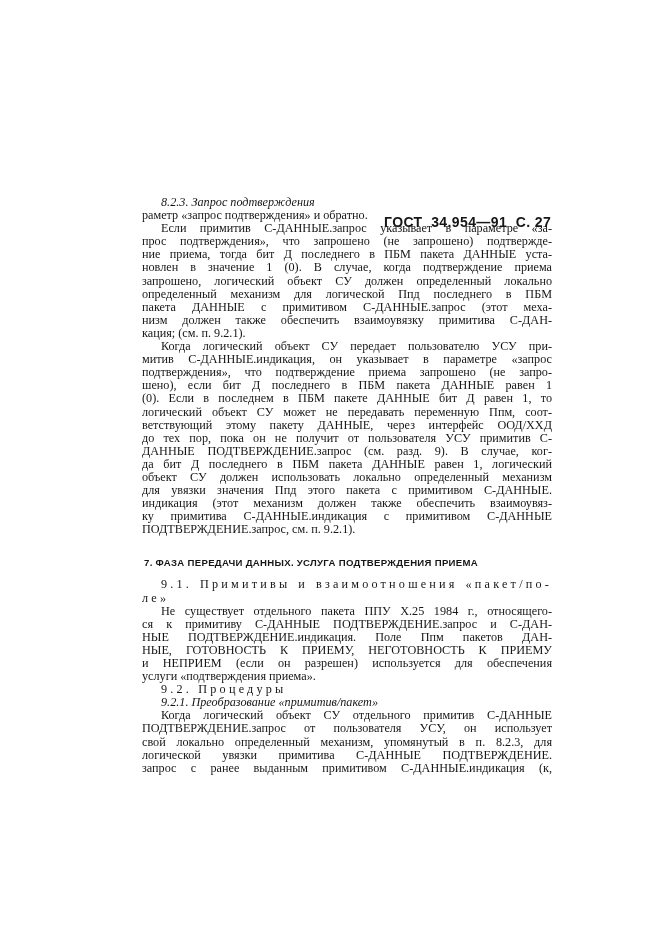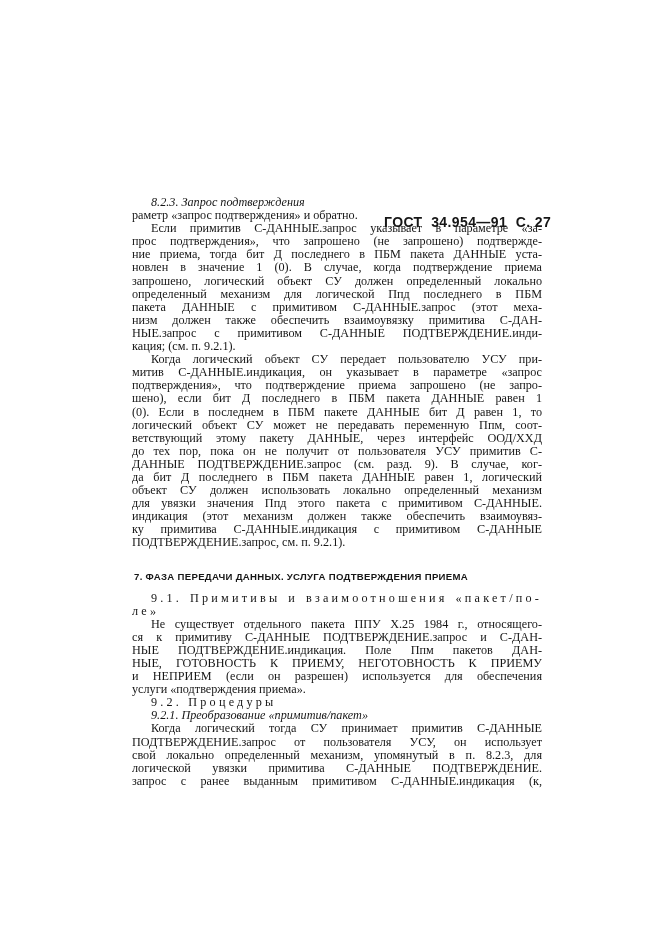--- a/index.html
+++ b/index.html
@@ -1,20 +1,20 @@
 <!DOCTYPE html>
 <html><head>
 <meta charset="utf-8">
 <style>
   html, body { margin: 0; padding: 0; background: #ffffff; }
   body { width: 661px; height: 935px; position: relative; overflow: hidden;
          font-family: "Liberation Serif", "DejaVu Serif", serif; color: #161616; }
   .header { position: absolute; left: 384px; top: 176px; font-size: 14px; font-weight: bold;
             letter-spacing: 0.4px; font-family: "Liberation Sans", "DejaVu Sans", sans-serif; white-space: pre; margin-top: 38px; }
-  .page { position: absolute; left: 132px; top: 196px; width: 410px; }
+  .page { position: absolute; left: 142px; top: 196px; width: 410px; }
   .ln { font-size: 12.2px; line-height: 13.1px; height: 13.1px; white-space: nowrap;
         text-align: justify; text-align-last: justify; overflow: visible; }
   .ln.end { text-align-last: left; }
   .ind { padding-left: 19px; }
   .ital { font-style: italic; }
   .sp { letter-spacing: 3.2px; }
   .gap { height: 20px; }
   .heading { font-family: "Liberation Sans", "DejaVu Sans", sans-serif; font-weight: bold; font-size: 9.6px;
              letter-spacing: 0.3px; line-height: 13px; height: 13px; margin-bottom: 9px; padding-left: 2px; }
 </style>
@@ -27,21 +27,20 @@
   <div class="ln end ind ital">8.2.3. Запрос подтверждения</div>
   <div class="ln end">раметр «запрос подтверждения» и обратно.</div>
   <div class="ln ind">Если примитив С-ДАННЫЕ.запрос указывает в параметре «за-</div>
   <div class="ln">прос подтверждения», что запрошено (не запрошено) подтвержде-</div>
   <div class="ln">ние приема, тогда бит Д последнего в ПБМ пакета ДАННЫЕ уста-</div>
   <div class="ln">новлен в значение 1 (0). В случае, когда  подтверждение приема</div>
   <div class="ln">запрошено, логический объект СУ должен определенный локально</div>
   <div class="ln">определенный механизм для логической Ппд последнего в ПБМ</div>
   <div class="ln">пакета ДАННЫЕ с примитивом С-ДАННЫЕ.запрос (этот меха-</div>
   <div class="ln">низм должен также обеспечить взаимоувязку примитива С-ДАН-</div>
-  <div class="ln">НЫЕ.запрос с примитивом С-ДАННЫЕ ПОДТВЕРЖДЕНИЕ.инди-</div>
   <div class="ln end">кация; (см. п. 9.2.1).</div>
   <div class="ln ind">Когда логический объект СУ передает пользователю УСУ при-</div>
   <div class="ln">митив С-ДАННЫЕ.индикация, он указывает в параметре «запрос</div>
   <div class="ln">подтверждения», что  подтверждение приема запрошено (не запро-</div>
   <div class="ln">шено), если бит Д последнего в ПБМ пакета ДАННЫЕ равен 1</div>
   <div class="ln">(0). Если в последнем в ПБМ пакете  ДАННЫЕ бит Д равен 1, то</div>
   <div class="ln">логический объект СУ может не передавать переменную Ппм, соот-</div>
   <div class="ln">ветствующий этому пакету ДАННЫЕ, через интерфейс ООД/ХХД</div>
   <div class="ln">до тех пор, пока он не получит от пользователя УСУ примитив С-</div>
   <div class="ln">ДАННЫЕ ПОДТВЕРЖДЕНИЕ.запрос (см. разд. 9). В случае, ког-</div>
@@ -58,18 +57,18 @@
   <div class="ln ind sp">9.1. Примитивы и взаимоотношения «пакет/по-</div>
   <div class="ln end sp">ле»</div>
   <div class="ln ind">Не существует отдельного пакета ППУ Х.25 1984 г., относящего-</div>
   <div class="ln">ся к примитиву С-ДАННЫЕ ПОДТВЕРЖДЕНИЕ.запрос и С-ДАН-</div>
   <div class="ln">НЫЕ ПОДТВЕРЖДЕНИЕ.индикация. Поле Ппм пакетов ДАН-</div>
   <div class="ln">НЫЕ, ГОТОВНОСТЬ К ПРИЕМУ, НЕГОТОВНОСТЬ К ПРИЕМУ</div>
   <div class="ln">и НЕПРИЕМ (если он разрешен)  используется для обеспечения</div>
   <div class="ln end">услуги «подтверждения приема».</div>
   <div class="ln end ind sp">9.2. Процедуры</div>
   <div class="ln end ind ital">9.2.1. Преобразование «примитив/пакет»</div>
-  <div class="ln ind">Когда логический тогда СУ принимает примитив С-ДАННЫЕ</div>
+  <div class="ln ind">Когда логический объект СУ отдельного примитив С-ДАННЫЕ</div>
   <div class="ln">ПОДТВЕРЖДЕНИЕ.запрос от пользователя УСУ, он использует</div>
   <div class="ln">свой локально определенный механизм, упомянутый в п. 8.2.3, для</div>
   <div class="ln">логической увязки примитива С-ДАННЫЕ ПОДТВЕРЖДЕНИЕ.</div>
   <div class="ln">запрос с ранее выданным примитивом С-ДАННЫЕ.индикация (к,</div>
 </div>
 
 </body></html>

